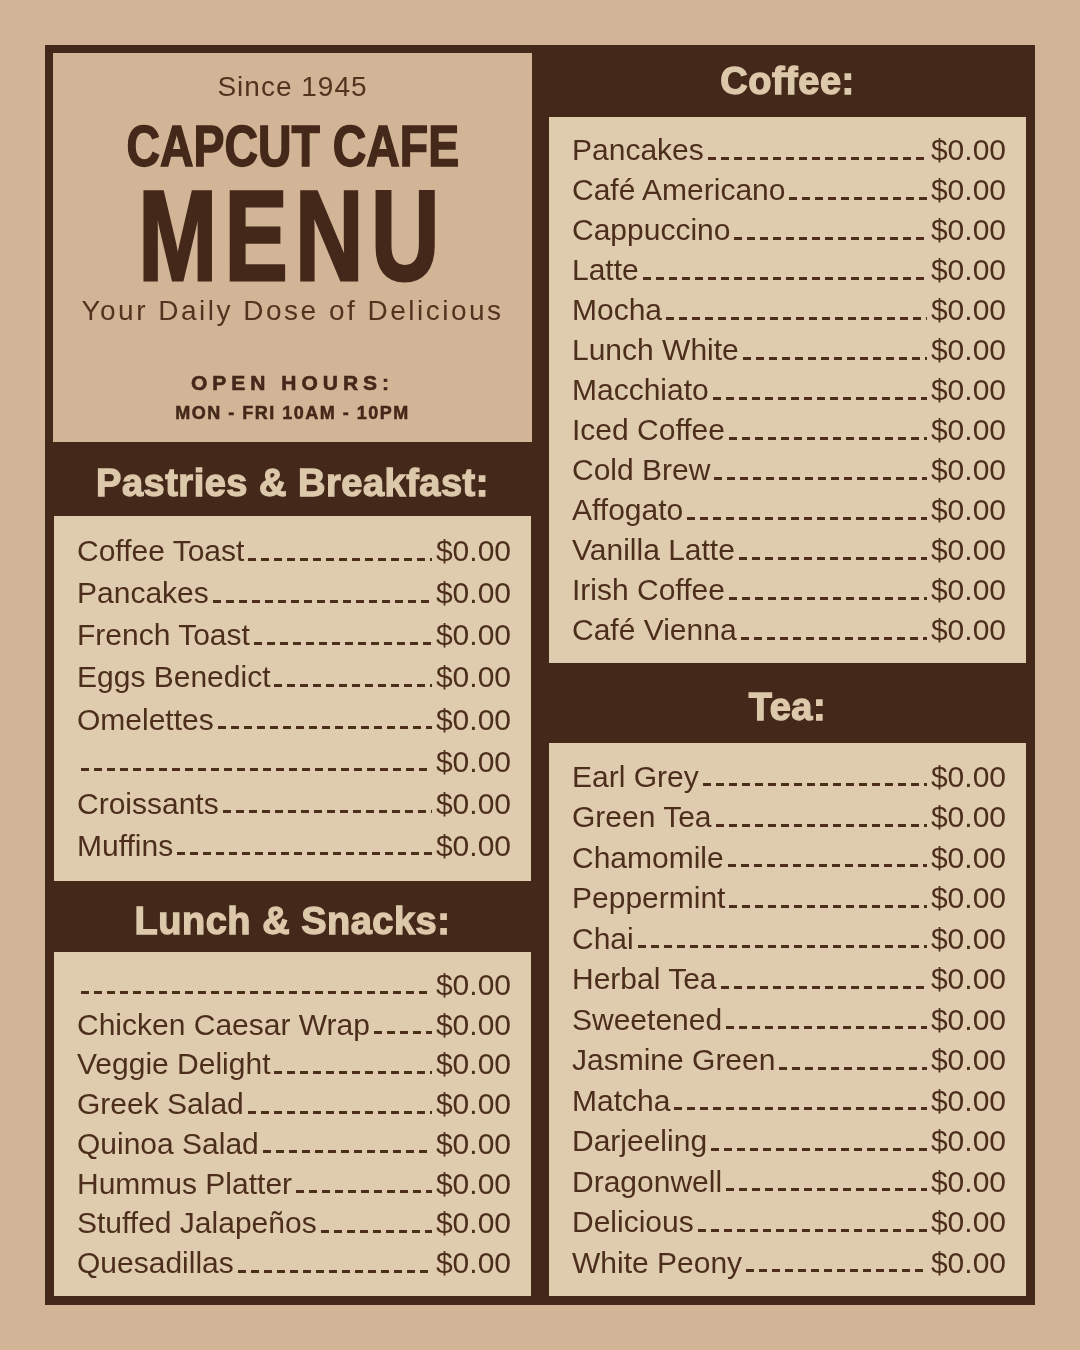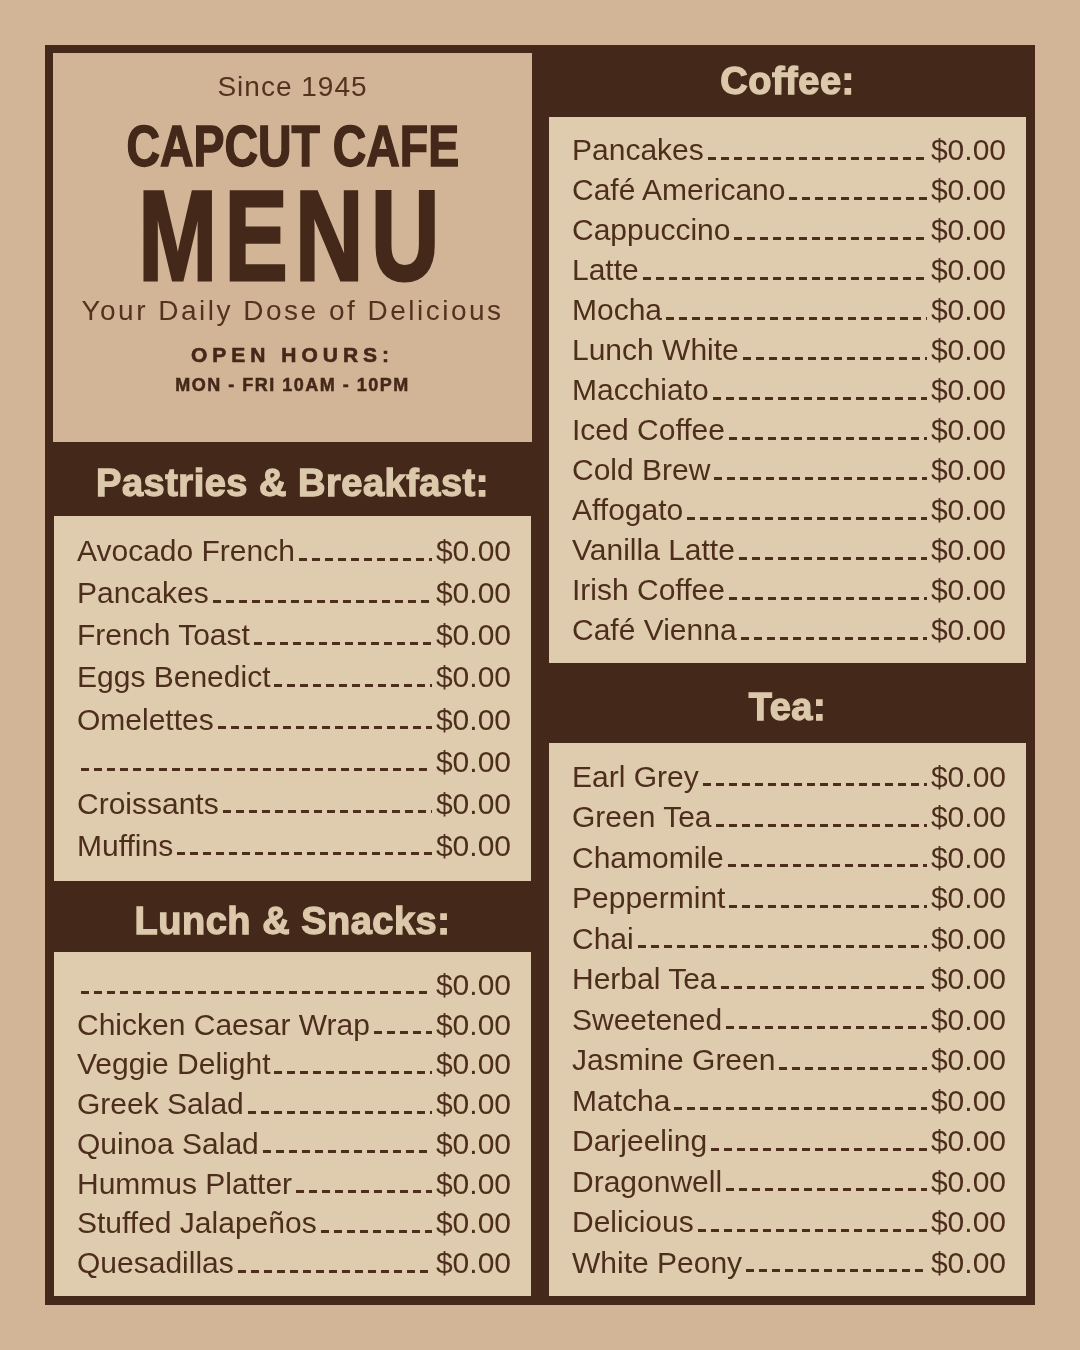--- a/index.html
+++ b/index.html
@@ -51,21 +51,21 @@
     font-weight: bold;
     line-height: 0.92;
     letter-spacing: 10px;
     display: inline-block;
     transform: scaleX(0.74);
     -webkit-text-stroke: 3px var(--dark-brown);
     white-space: nowrap;
   }
   .tagline { margin-top: 0px; font-size: 28px; letter-spacing: 2.5px; color: #53331f; white-space: nowrap; }
   .open-hours {
-    margin-top: 16px;
+    margin-top: 44px;
     font-size: 21px;
     font-weight: bold;
     letter-spacing: 5px;
     -webkit-text-stroke: 0.6px var(--dark-brown);
   }
   .open-hours-value {
     margin-top: 8px;
     font-size: 18px;
     font-weight: bold;
     letter-spacing: 1.5px;
@@ -144,21 +144,21 @@
       <div class="menu-big">MENU</div>
       <div class="tagline">Your Daily Dose of Delicious</div>
       <div class="open-hours">OPEN HOURS:</div>
       <div class="open-hours-value">MON - FRI 10AM - 10PM</div>
     </div>
 
     <div class="section sec-pastries">
       <div class="section-title">Pastries &amp; Breakfast:</div>
       <div class="panel">
           <div class="row">
-            <span class="item-name">Avocado French</span>
+            <span class="item-name">Coffee Toast</span>
             <span class="leader"></span>
             <span class="price">$0.00</span>
           </div>
           <div class="row">
             <span class="item-name">Pancakes</span>
             <span class="leader"></span>
             <span class="price">$0.00</span>
           </div>
           <div class="row">
             <span class="item-name">French Toast</span>

